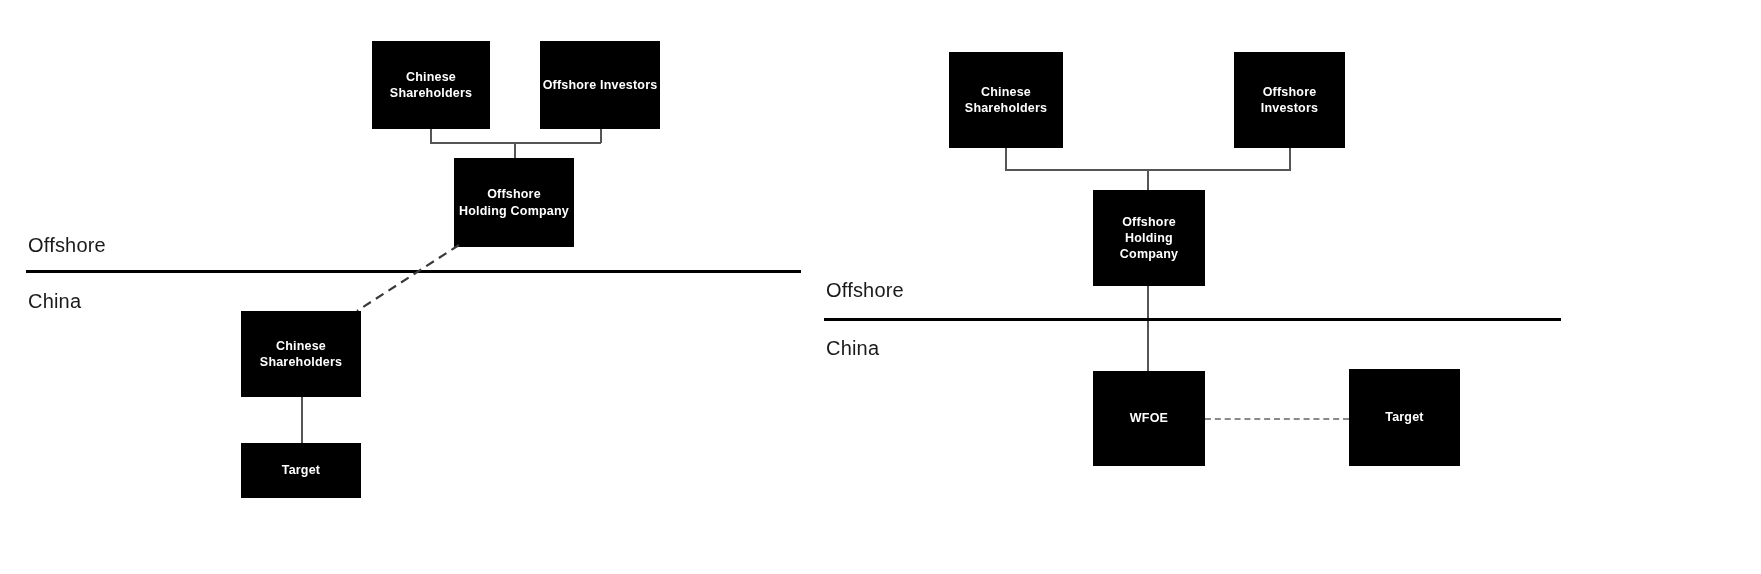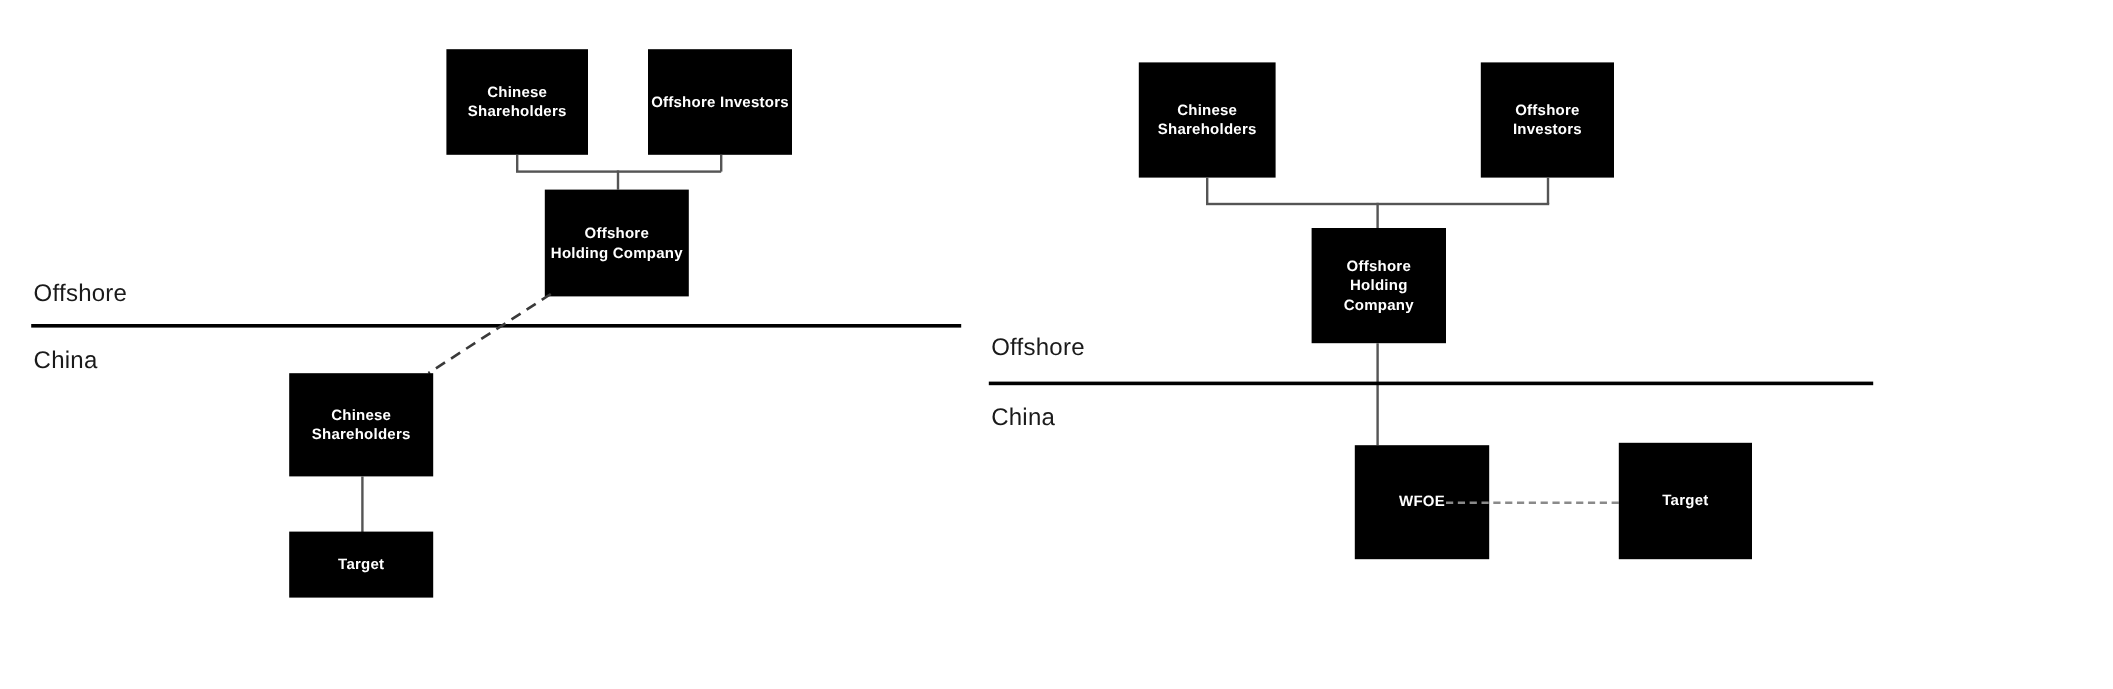--- a/index.html
+++ b/index.html
@@ -135,21 +135,21 @@
       <span>Holding Company</span>
     </div>
   </div>
 
   <div class="conn conn-v" style="left:1147px; top:286px; height:85px;"></div>
 
   <div class="zone-label" style="left:826px; top:279px;">Offshore</div>
   <div class="divider" style="left:824px; top:318px; width:737px;"></div>
   <div class="zone-label" style="left:826px; top:337px;">China</div>
 
-  <div class="node" style="left:1129px; top:371px; width:112px; height:95px;">
+  <div class="node" style="left:1093px; top:371px; width:112px; height:95px;">
     <span>WFOE</span>
   </div>
 
   <div class="dashed-h" style="left:1205px; top:418px; width:144px;"></div>
 
   <div class="node" style="left:1349px; top:369px; width:111px; height:97px;">
     <span>Target</span>
   </div>
 
 </div>

